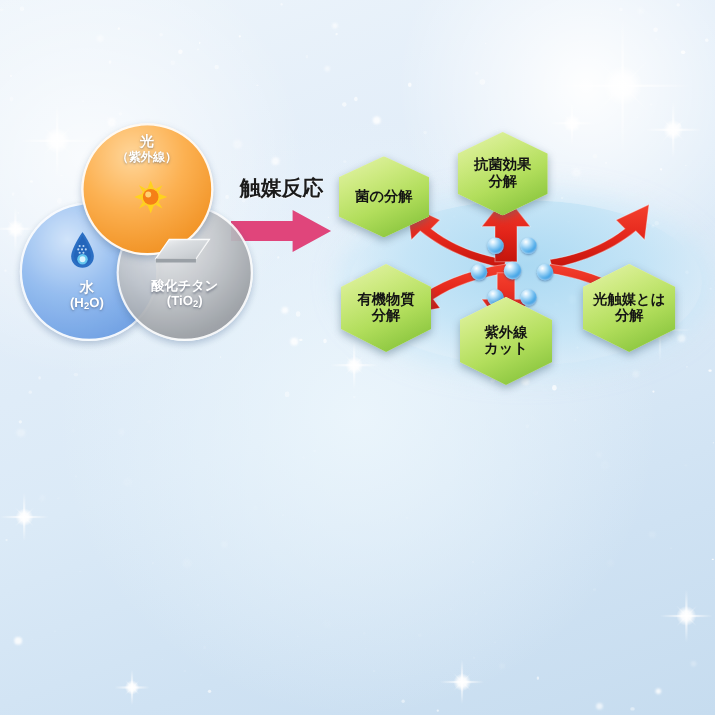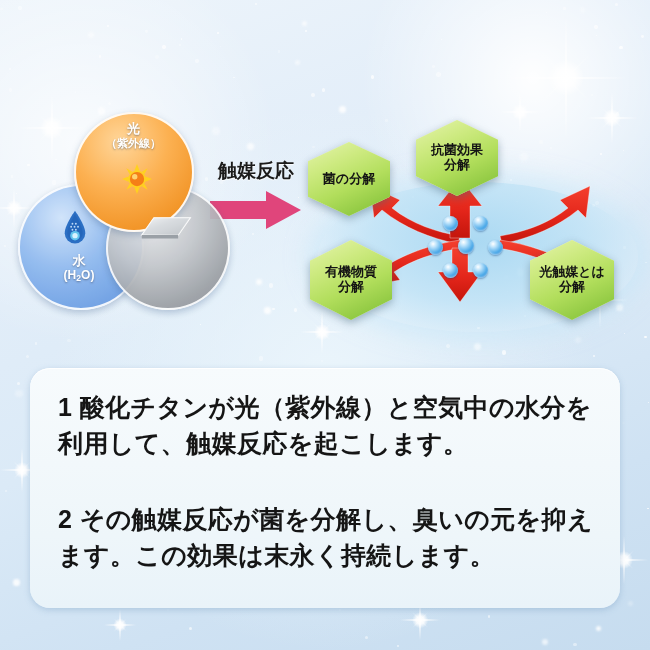--- a/index.html
+++ b/index.html
@@ -488,20 +488,24 @@
     </svg>
 
     <div class="vlabel" id="lb-light">
       <span>光</span>
       <span class="sub">（紫外線）</span>
     </div>
     <div class="vlabel" id="lb-water">
       <span>水</span>
       <span class="sub">(H<sub>2</sub>O)</span>
     </div>
+    <div class="vlabel" id="lb-tio2">
+      <span>酸化チタン</span>
+      <span class="sub">(TiO<sub>2</sub>)</span>
+    </div>
   </div>
 
   <div id="react">
     <div id="reactLabel">触媒反応</div>
     <svg id="pinkArrow" viewBox="0 0 92 40">
       <polygon points="0,11 56,11 56,1 91,20 56,39 56,29 0,29" fill="#e0457b"></polygon>
     </svg>
   </div>
 
   <div id="hexzone">
@@ -554,28 +558,31 @@
 
 
     <div class="hexwrap" id="hx-ase">
       <div class="hexborder"></div>
       <div class="hexin">
         <div><span>有機物質</span><br>
              <span>分解</span></div>
       </div>
     </div>
 
+    <div class="hexwrap" id="hx-shi">
+      <div class="hexborder"></div>
+      <div class="hexin">
+        <div><span>紫外線</span><br>
+             <span>カット</span></div>
+      </div>
+    </div>
 
     <div class="hexwrap" id="hx-taba">
       <div class="hexborder"></div>
       <div class="hexin">
         <div><span>光触媒とは</span><br>
              <span>分解</span></div>
       </div>
     </div>
   </div>
 
-  <div id="panel">
-    <div class="para" id="p1">1 酸化チタンが光（紫外線）と空気中の水分を利用して、触媒反応を起こします。</div>
-    <div class="para" id="p2">2 その触媒反応が菌を分解し、臭いの元を抑えます。この効果は末永く持続します。</div>
-  </div>
 
 </div>
 
 </body></html>

